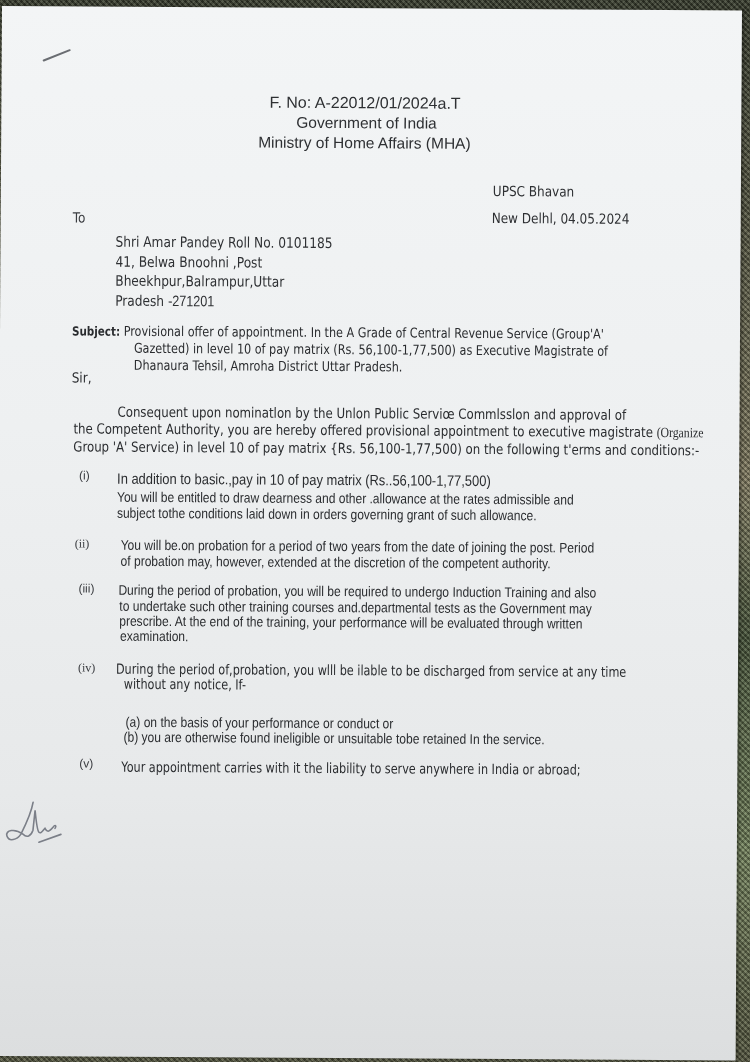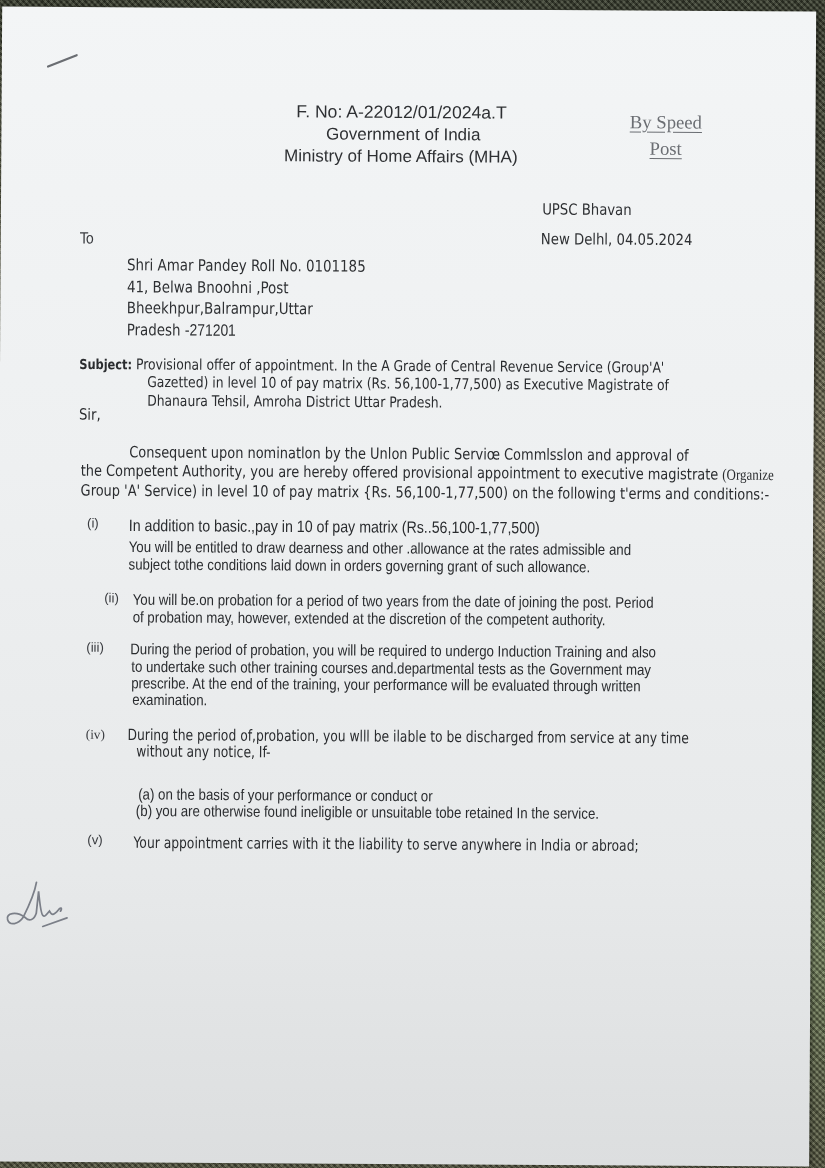--- a/index.html
+++ b/index.html
@@ -81,24 +81,20 @@
 <div class="backdrop"></div>
 
 <div class="paper">
 
   <div class="pen-mark"></div>
 
   <div class="abs sans header-line" style="left:268px; top:86px; font-size:16px;">F. No: A-22012/01/2024a.T</div>
   <div class="abs sans header-line" style="left:295px; top:106px;">Government of India</div>
   <div class="abs sans header-line" style="left:257px; top:126px;">Ministry of Home Affairs (MHA)</div>
 
-  <div class="abs serif speed-post" style="left:566px; top:90px; width:76px;">
-    <div>By Speed</div>
-    <div>Post</div>
-  </div>
 
   <div class="abs cond place-date" style="left:492px; top:174px;">UPSC Bhavan</div>
   <div class="abs cond place-date" style="left:491px; top:201px;">New Delhl,  04.05.2024</div>
 
   <div class="abs cond to-label" style="left:72px; top:203px;">To</div>
   <div class="abs cond addr-line" style="left:115px; top:226px;">Shri Amar Pandey Roll No. 0101185</div>
   <div class="abs cond addr-line" style="left:115px; top:246px;">41, Belwa Bnoohni ,Post</div>
   <div class="abs cond addr-line" style="left:115px; top:265px;">Bheekhpur,Balrampur,Uttar</div>
   <div class="abs cond addr-line" style="left:115px; top:284px;">
     <span>Pradesh -</span><span class="pin">271201</span>
@@ -117,21 +113,21 @@
     <span>the Competent  Authority,  you are hereby offered provisional appointment  to executive magistrate</span>
     <span class="organize">(Organize</span>
   </div>
   <div class="abs cond para" style="left:74px; top:432px;">Group 'A' Service) in level 10 of pay matrix {Rs. 56,100-1,77,500) on the following t'erms and conditions:-</div>
 
   <div class="abs sans item-num" style="left:80px; top:462px;">(i)</div>
   <div class="abs sans item-text large" style="left:118px; top:464px;">In addition to basic.,pay in 10 of pay matrix (Rs..56,100-1,77,500)</div>
   <div class="abs sans item-text" style="left:118px; top:482px;">You will be entitled to draw dearness and other .allowance  at the  rates  admissible  and</div>
   <div class="abs sans item-text" style="left:118px; top:498px;">subject  tothe conditions laid down in orders governing grant of such allowance.</div>
 
-  <div class="abs sans item-num" style="left:96px; top:530px;">(ii)</div>
+  <div class="abs sans item-num" style="left:76px; top:530px;font-family:Liberation Serif, serif;">(ii)</div>
   <div class="abs sans item-text" style="left:122px; top:530px;">You will be.on probation for a period of two years from the date of joining  the post. Period</div>
   <div class="abs sans item-text" style="left:122px; top:546px;">of probation  may, however, extended  at  the discretion  of  the  competent authority.</div>
 
   <div class="abs sans item-num" style="left:80px; top:575px;">(iii)</div>
   <div class="abs sans item-text" style="left:120px; top:575px;">During the period of probation,  you will be required to undergo Induction Training  and also</div>
   <div class="abs sans item-text" style="left:121px; top:591px;">to undertake such other training courses and.departmental tests as the Government may</div>
   <div class="abs sans item-text" style="left:121px; top:606px;">prescribe. At the end of the training, your performance will be evaluated through written</div>
   <div class="abs sans item-text" style="left:122px; top:621px;">examination.</div>
 
   <div class="abs sans item-num" style="left:80px; top:654px;font-family:Liberation Serif, serif;">(iv)</div>

